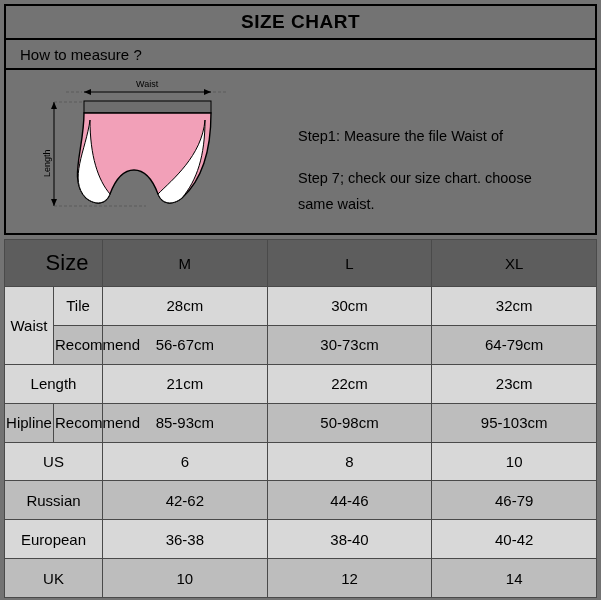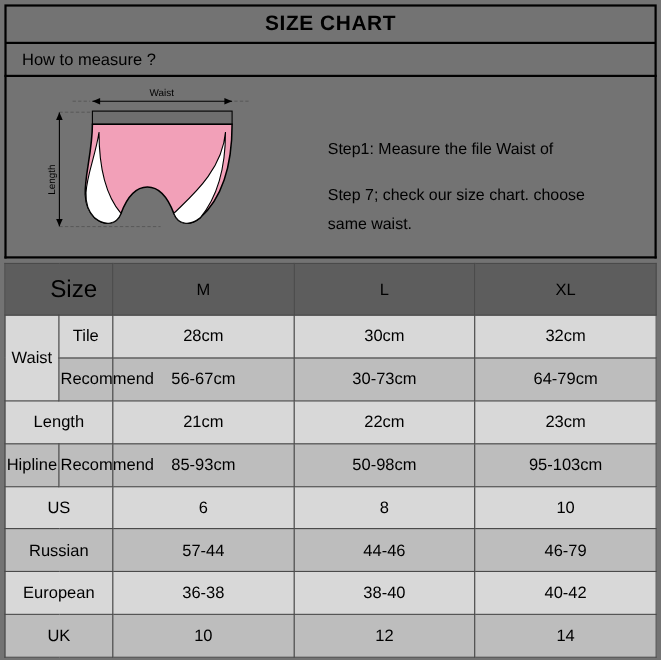--- a/index.html
+++ b/index.html
@@ -220,21 +220,21 @@
 
       <tr class="row-a">
         <td class="lbl-cell" colspan="2">US</td>
         <td>6</td>
         <td>8</td>
         <td>10</td>
       </tr>
 
       <tr class="row-b">
         <td class="lbl-cell" colspan="2">Russian</td>
-        <td>57-44</td>
+        <td>42-62</td>
         <td>44-46</td>
         <td>46-79</td>
       </tr>
 
       <tr class="row-a">
         <td class="lbl-cell" colspan="2">European</td>
         <td>36-38</td>
         <td>38-40</td>
         <td>40-42</td>
       </tr>

